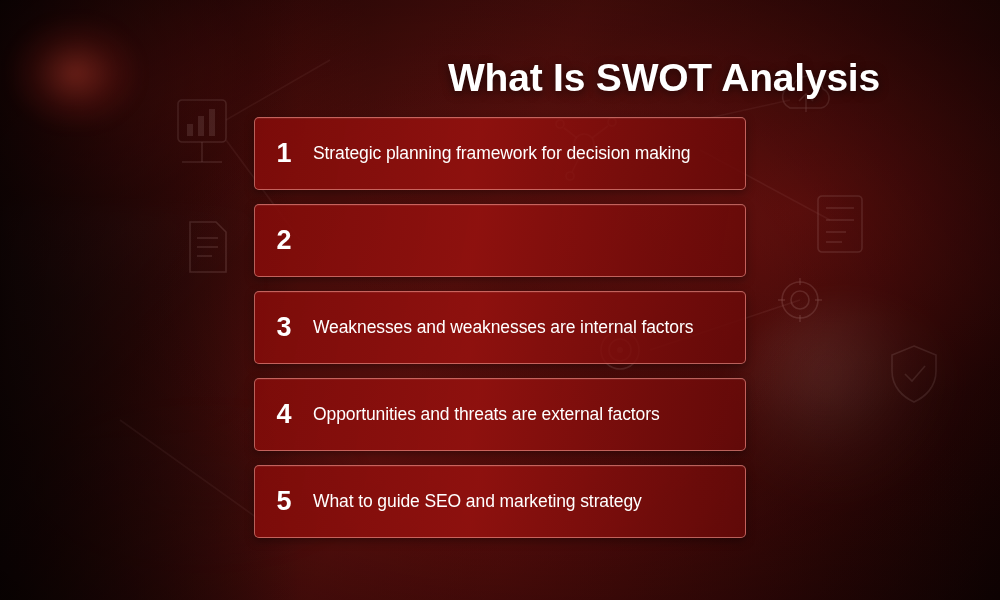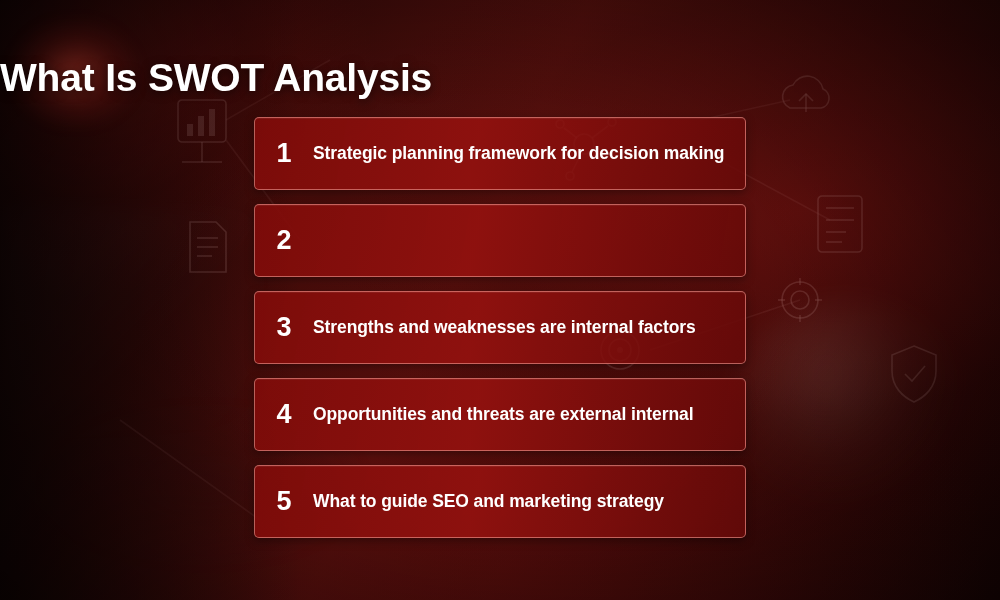--- a/index.html
+++ b/index.html
@@ -77,21 +77,21 @@
   
   .content {
     position: absolute;
     inset: 0;
   }
   .title {
     position: absolute;
     top: 56px;
     left: 0;
     width: 880px;
-    text-align: left;
+    text-align: right;
     color: #ffffff;
     font-size: 39px;
     font-weight: bold;
     letter-spacing: -0.2px;
     text-shadow: 0 2px 10px rgba(0,0,0,0.55);
   }
 
   .list {
     position: absolute;
     left: 254px;
@@ -119,21 +119,21 @@
     color: #ffffff;
     font-size: 27px;
     font-weight: bold;
     line-height: 1;
   }
   .text {
     flex: 1 1 auto;
     padding-right: 16px;
     color: #ffffff;
     font-size: 17.5px;
-    font-weight: bold;
+    font-weight: normal;
     line-height: 1.26;
     letter-spacing: -0.1px;
   }
 </style>
 </head>
 <body>
 
 <div class="canvas">
 
   <div class="bg-base"></div>
@@ -228,26 +228,26 @@
         <div class="num">1</div>
         <div class="text">Strategic planning framework for decision making</div>
       </div>
 
       <div class="row">
         <div class="num">2</div>
       </div>
 
       <div class="row">
         <div class="num">3</div>
-        <div class="text">Strengths and weaknesses are internal factors</div>
+        <div class="text">Weaknesses and weaknesses are internal factors</div>
       </div>
 
       <div class="row">
         <div class="num">4</div>
-        <div class="text">Opportunities and threats are external internal</div>
+        <div class="text">Opportunities and threats are external factors</div>
       </div>
 
       <div class="row">
         <div class="num">5</div>
         <div class="text">What to guide SEO and marketing strategy</div>
       </div>
 
     </div>
   </div>
 

